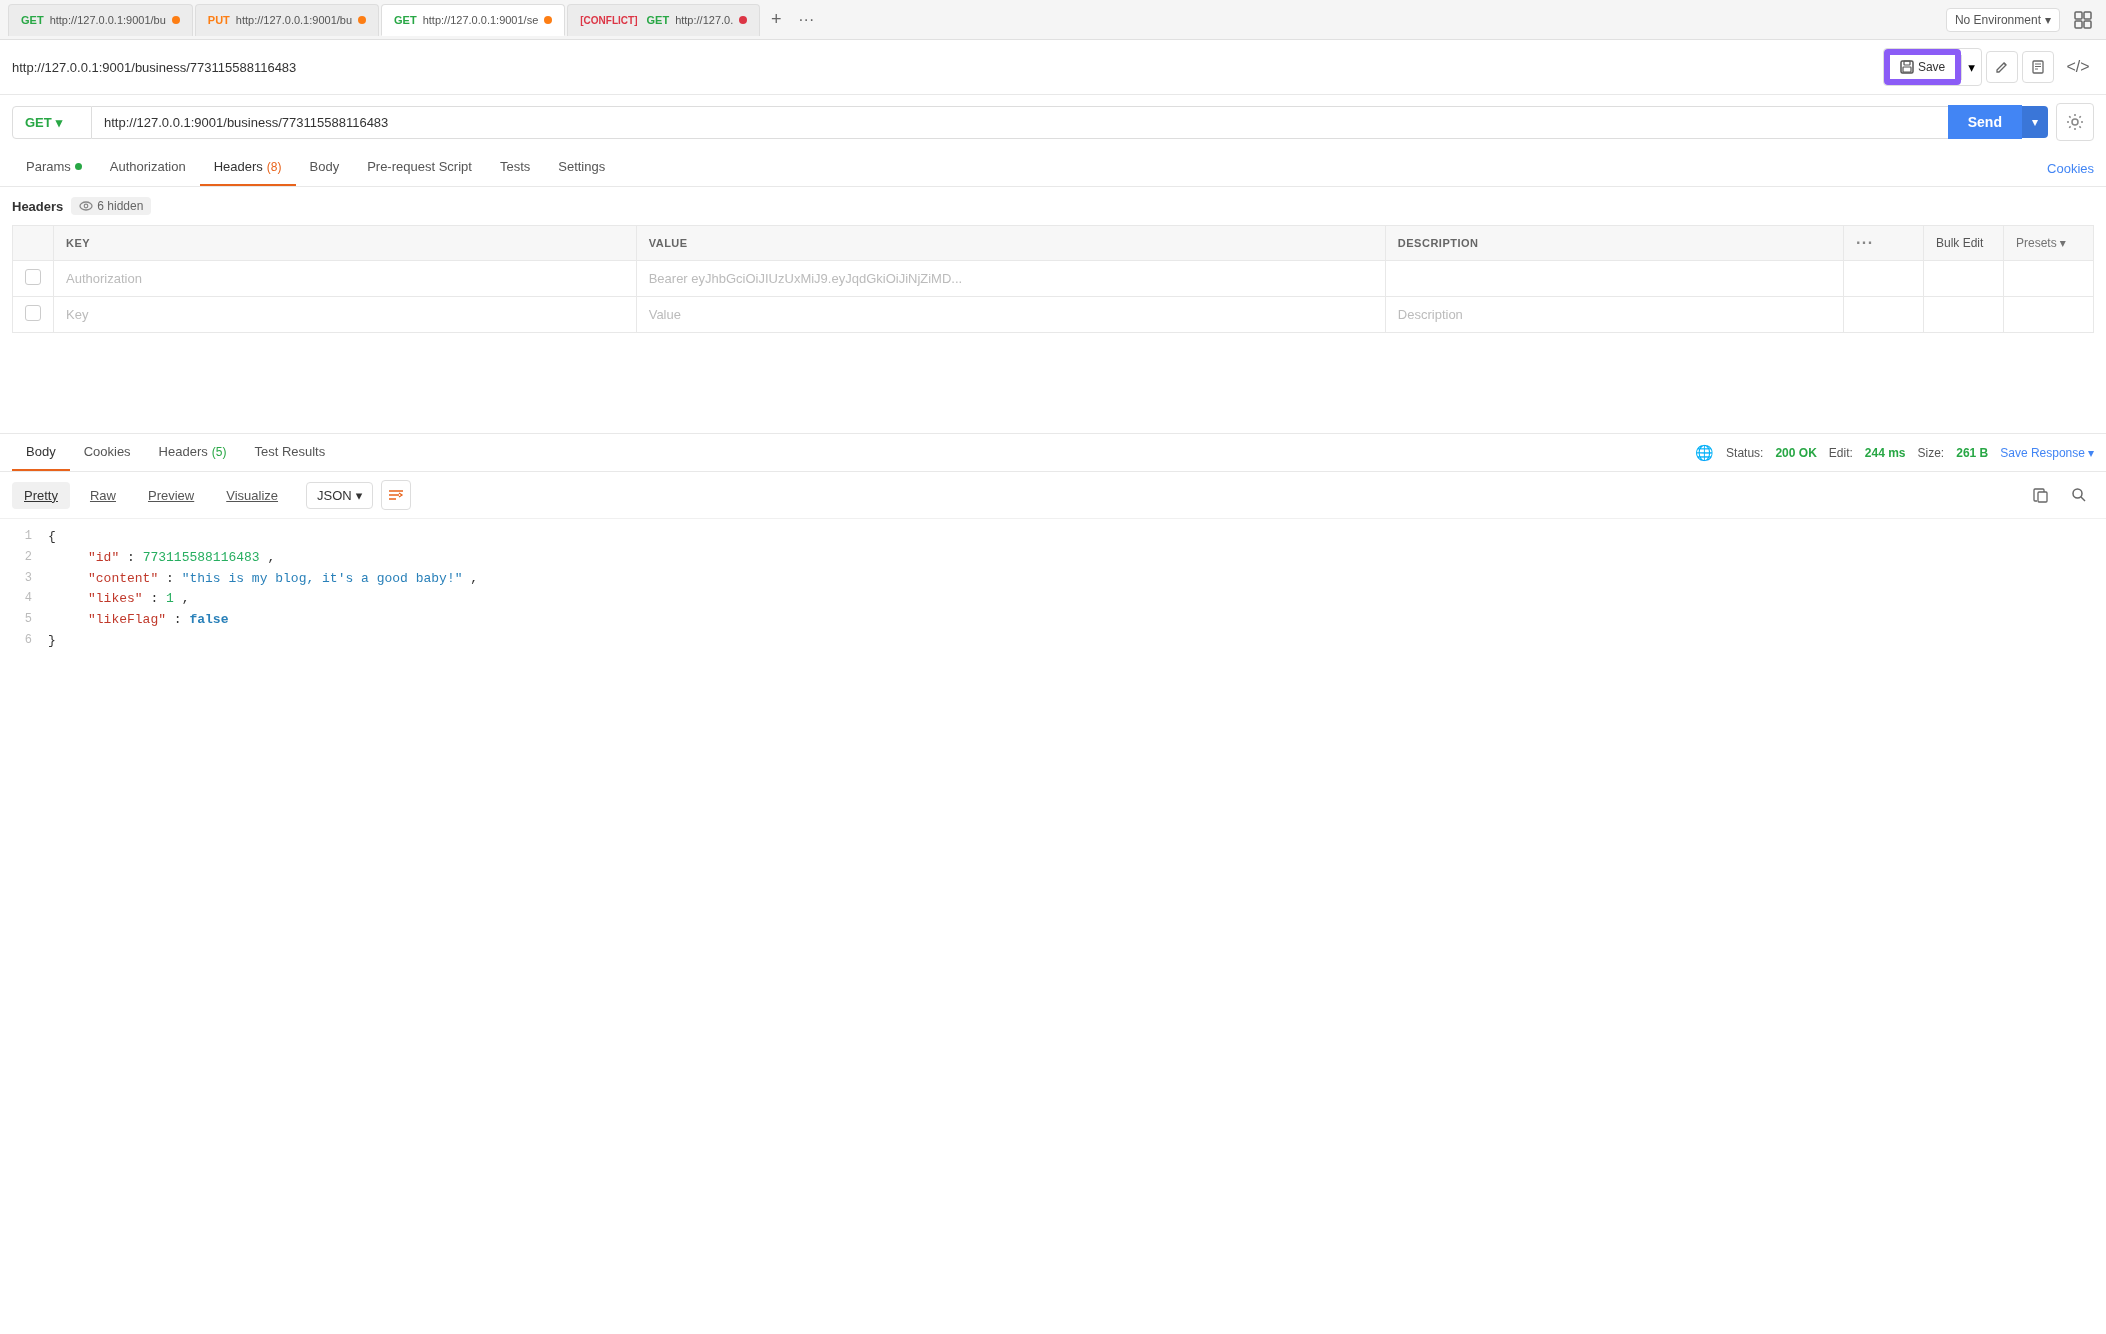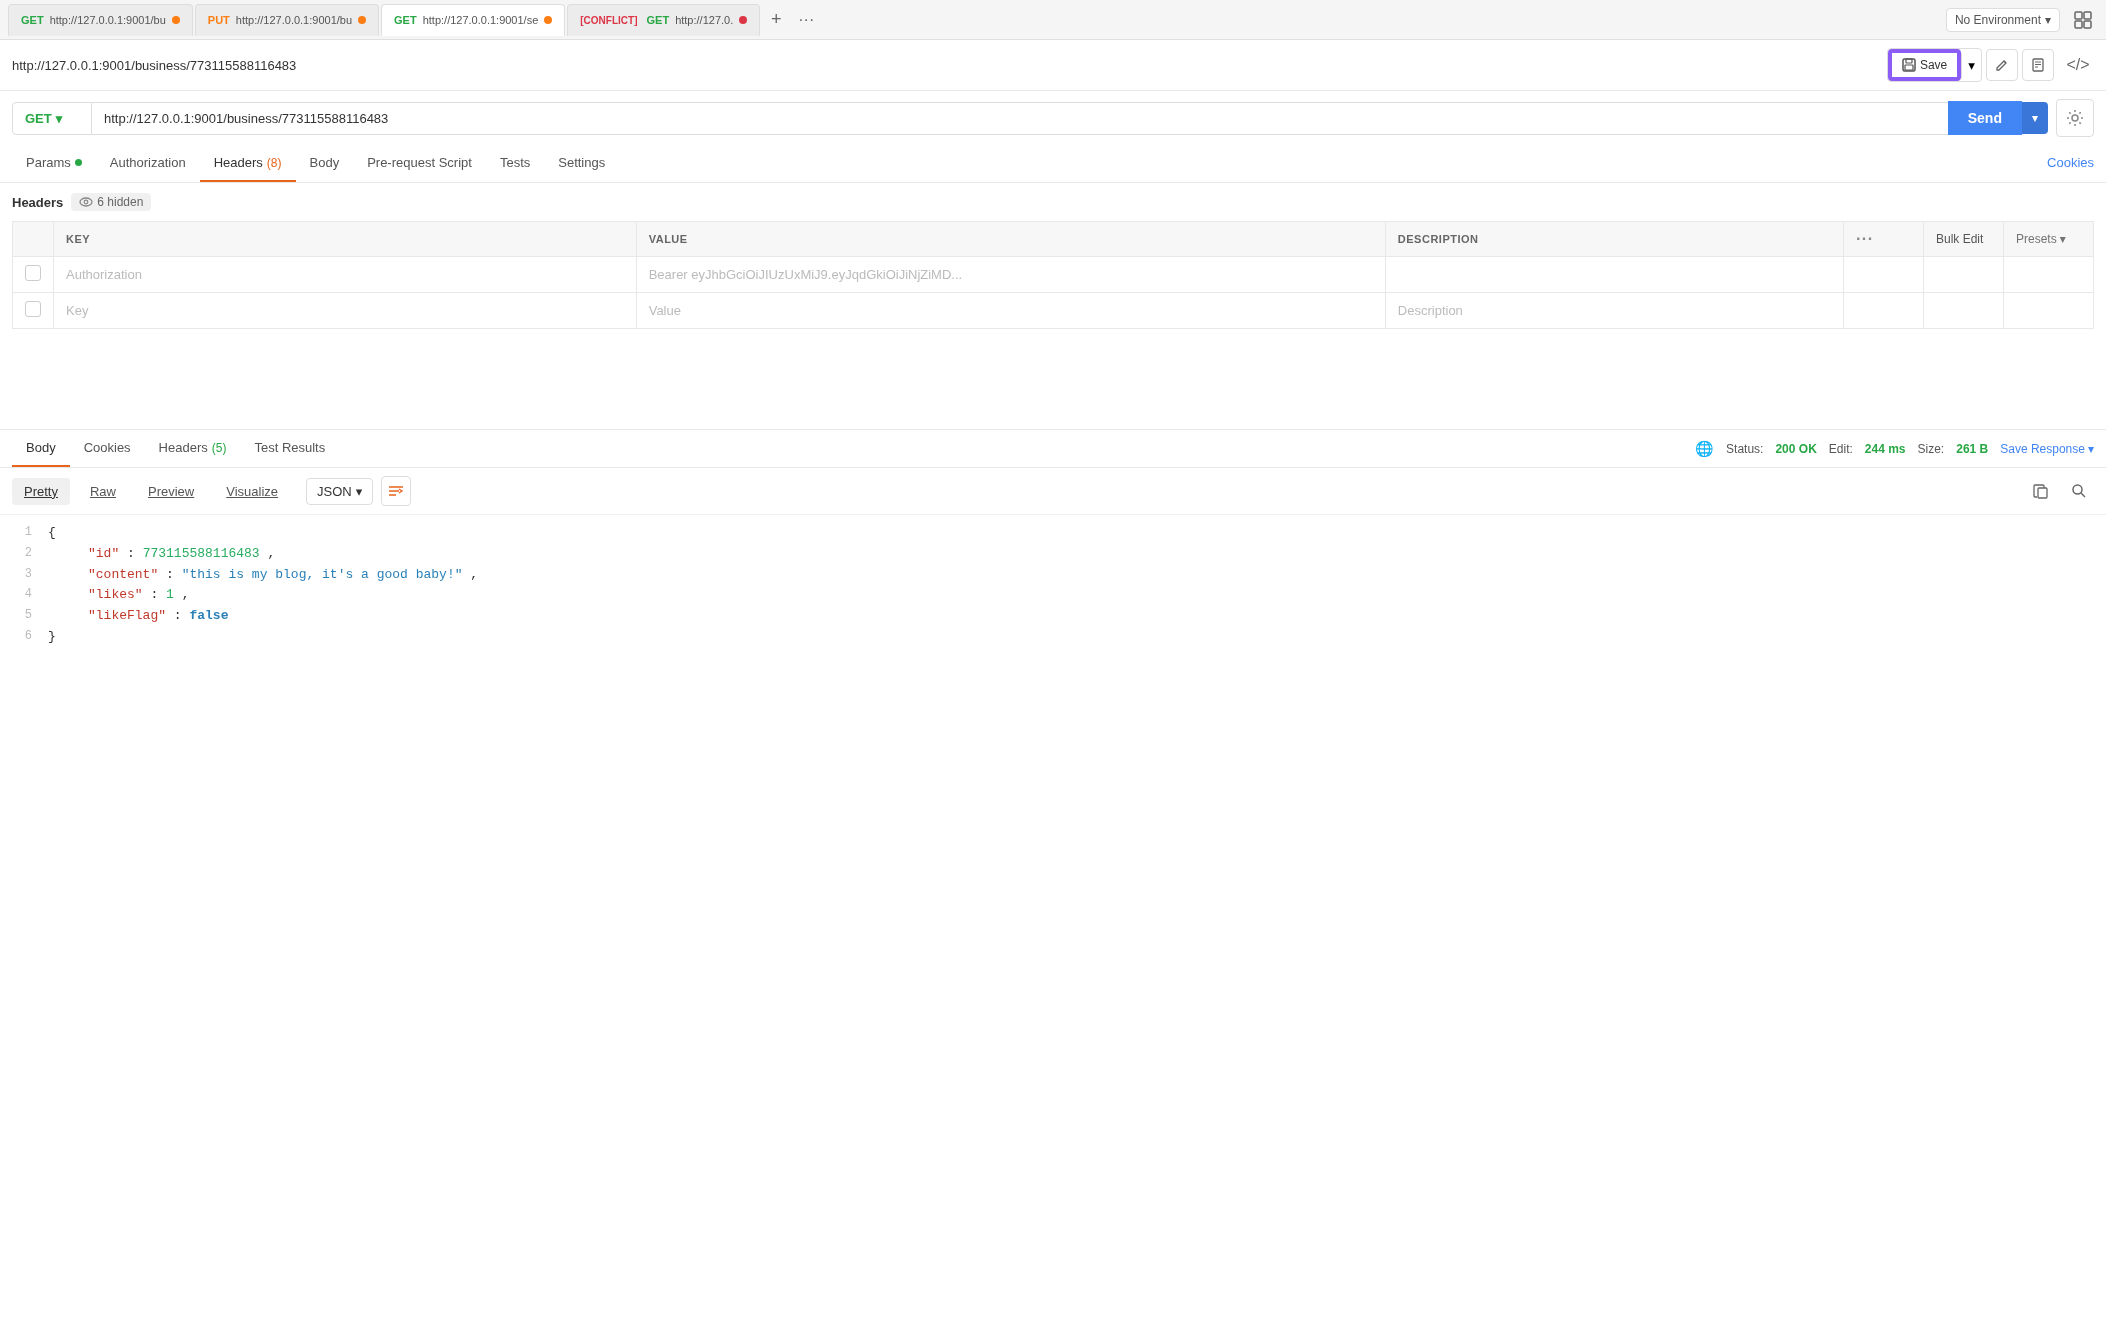--- a/index.html
+++ b/index.html
@@ -82,21 +82,21 @@
       background: #fff;
       border-bottom: 1px solid #e8e8e8;
       gap: 8px;
     }
     .url-display {
       flex: 1; font-size: 13px; color: #333; font-weight: 500;
     }
     .url-bar-actions { display: flex; gap: 4px; align-items: center; }
     .save-btn {
       display: flex; align-items: flex-start; gap: 4px;
-      border: 4px solid #8b5cf6; border-radius: 4px;
+      border: 6px solid #8b5cf6; border-radius: 4px;
       padding: 5px 10px; background: #fff; cursor: pointer;
       font-size: 12px; color: #333;
     }
     .edit-btn, .doc-btn {
       width: 32px; height: 32px; display: flex; align-items: center; justify-content: center;
       border: 1px solid #ddd; border-radius: 4px; background: #fff; cursor: pointer; color: #666;
     }
     .code-btn {
       width: 32px; height: 32px; display: flex; align-items: center; justify-content: center;
       border: none; background: transparent; cursor: pointer; color: #666; font-size: 14px;
@@ -134,21 +134,21 @@
       border-radius: 0 4px 4px 0;
     }
     .send-settings {
       width: 38px; height: 38px; display: flex; align-items: center; justify-content: center;
       border: 1px solid #ddd; border-radius: 4px; background: #fff; cursor: pointer;
       margin-left: 8px; color: #666;
     }
 
     
     .req-tabs {
-      display: flex; align-items: flex-start;
+      display: flex; align-items: flex-end;
       padding: 0 12px;
       border-bottom: 1px solid #e8e8e8;
       gap: 0;
     }
     .req-tab {
       padding: 10px 14px; cursor: pointer; font-size: 13px; color: #555;
       border-bottom: 2px solid transparent; position: relative;
       display: flex; align-items: center; gap: 4px;
     }
     .req-tab.active { color: #333; border-bottom: 2px solid #e8631b; font-weight: 500; }

